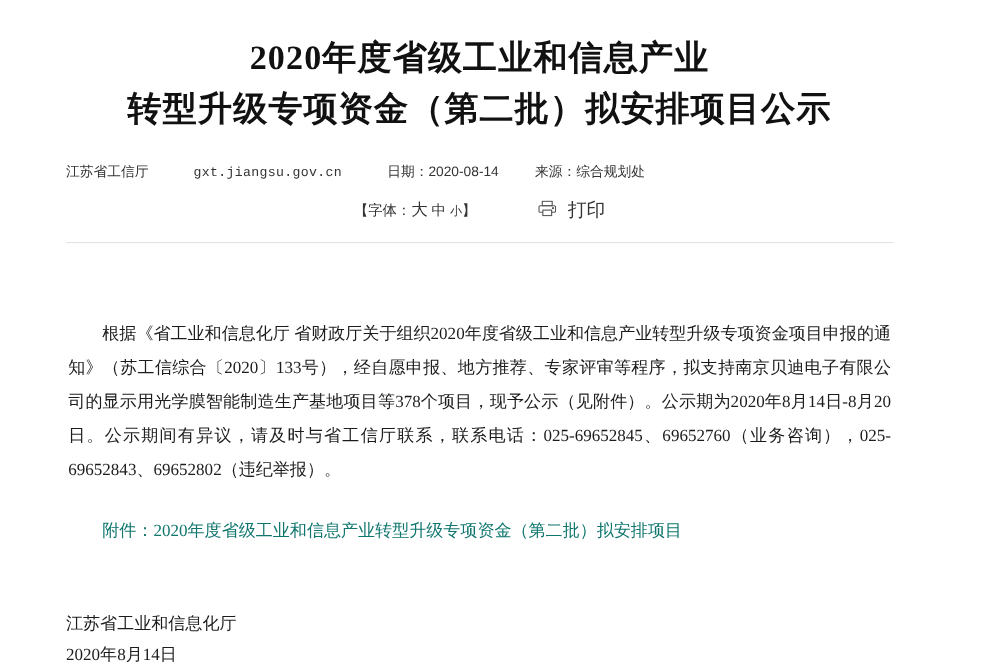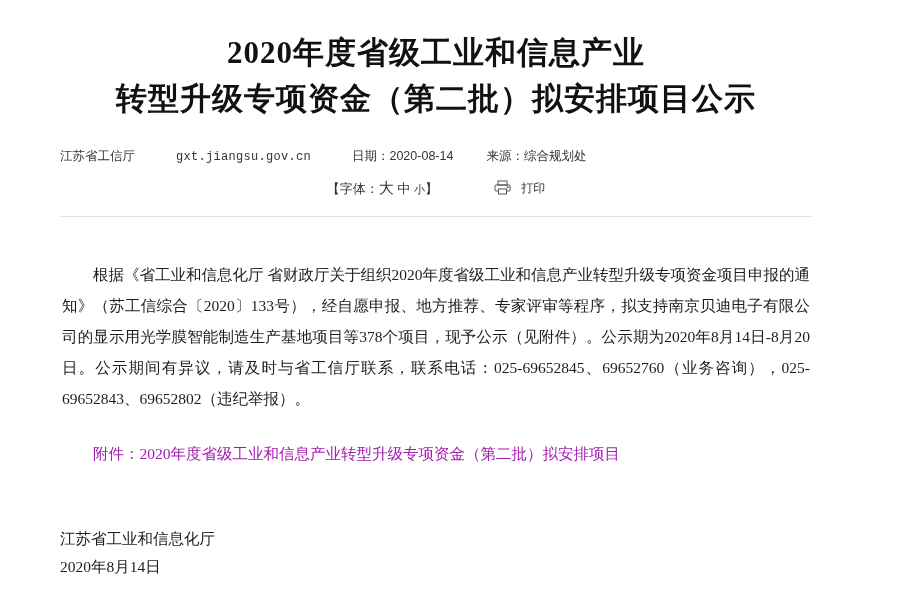--- a/index.html
+++ b/index.html
@@ -74,46 +74,46 @@
     cursor: pointer;
   }
   .printer-icon {
     display: inline-block;
     vertical-align: middle;
     margin-right: 7px;
   }
   .print-label {
     display: inline-block;
     vertical-align: middle;
-    font-size: 12px;
+    font-size: 17px;
   }
   .divider {
     margin-top: 18px;
     border-top: 1px solid #e3e3e3;
     width: 100%;
   }
   .body-block {
-    margin-top: 42px;
+    margin-top: 67px;
     padding: 0 2px;
   }
   p.para {
     margin: 0;
     font-family: "Liberation Serif", serif;
     font-size: 15.5px;
     line-height: 31px;
     color: #1c1c1c;
     text-align: justify;
     text-indent: 2em;
   }
   p.attach {
     margin: 24px 0 0 0;
     font-family: "Liberation Serif", serif;
     font-size: 15.5px;
     line-height: 31px;
-    color: #a21caf;
+    color: #0f766e;
     text-indent: 2em;
   }
   .signature {
     margin-top: 56px;
     text-align: left;
     font-family: "Liberation Serif", serif;
     font-size: 15.5px;
     line-height: 28px;
     color: #1c1c1c;
   }

